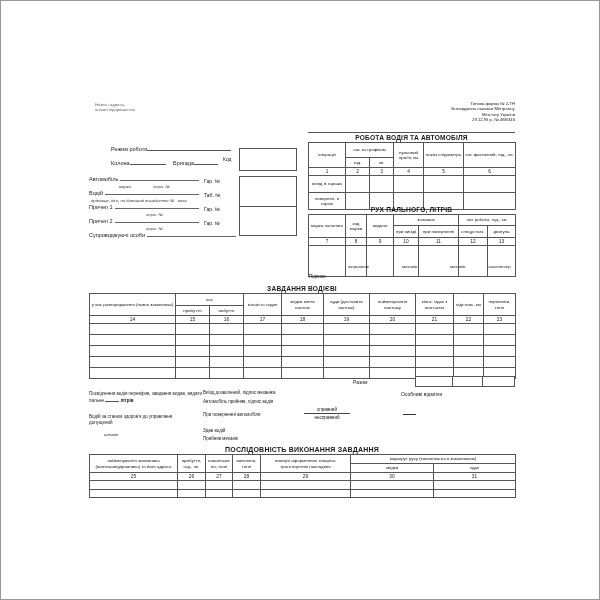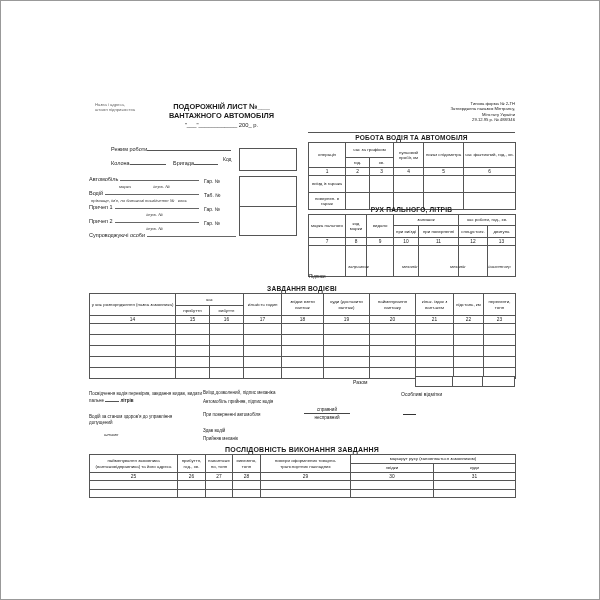--- a/index.html
+++ b/index.html
@@ -37,25 +37,20 @@
 </head>
 <body>
 
 <div class="page">
 
   <div class="abs fs42 muted" style="left:94px;top:101px;width:62px;">
     <div>Назва і адреса,</div>
     <div>штамп підприємства</div>
   </div>
 
-  <div class="abs ctr" style="left:148px;top:101px;width:145px;">
-    <div class="b" style="font-size:7.4px;">ПОДОРОЖНІЙ ЛИСТ №___</div>
-    <div class="b" style="font-size:7.4px;">ВАНТАЖНОГО АВТОМОБІЛЯ</div>
-    <div style="font-size:5.8px;margin-top:2px;">"___"____________ 200_ р.</div>
-  </div>
 
   <div class="abs fs42 rt" style="left:390px;top:100px;width:124px;">
     <div>Типова форма № 2-ТН</div>
     <div>Затверджена наказом Мінтрансу,</div>
     <div>Мінстату України</div>
     <div>29.12.95 р. № 488/346</div>
   </div>
 
   <div class="abs fs55" style="left:110px;top:145px;">
     <span>Режим роботи</span><span class="uline" style="width:84px;"></span>

